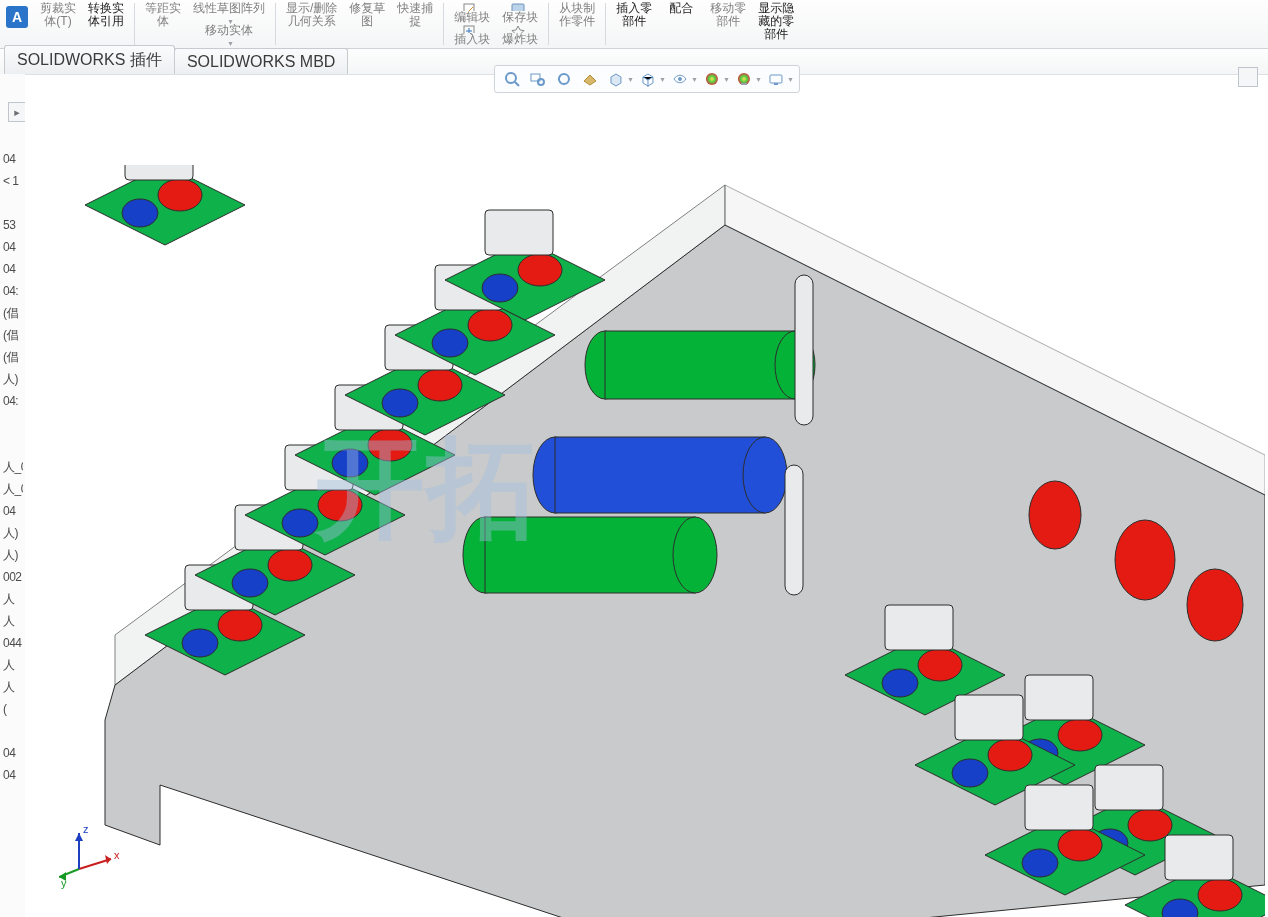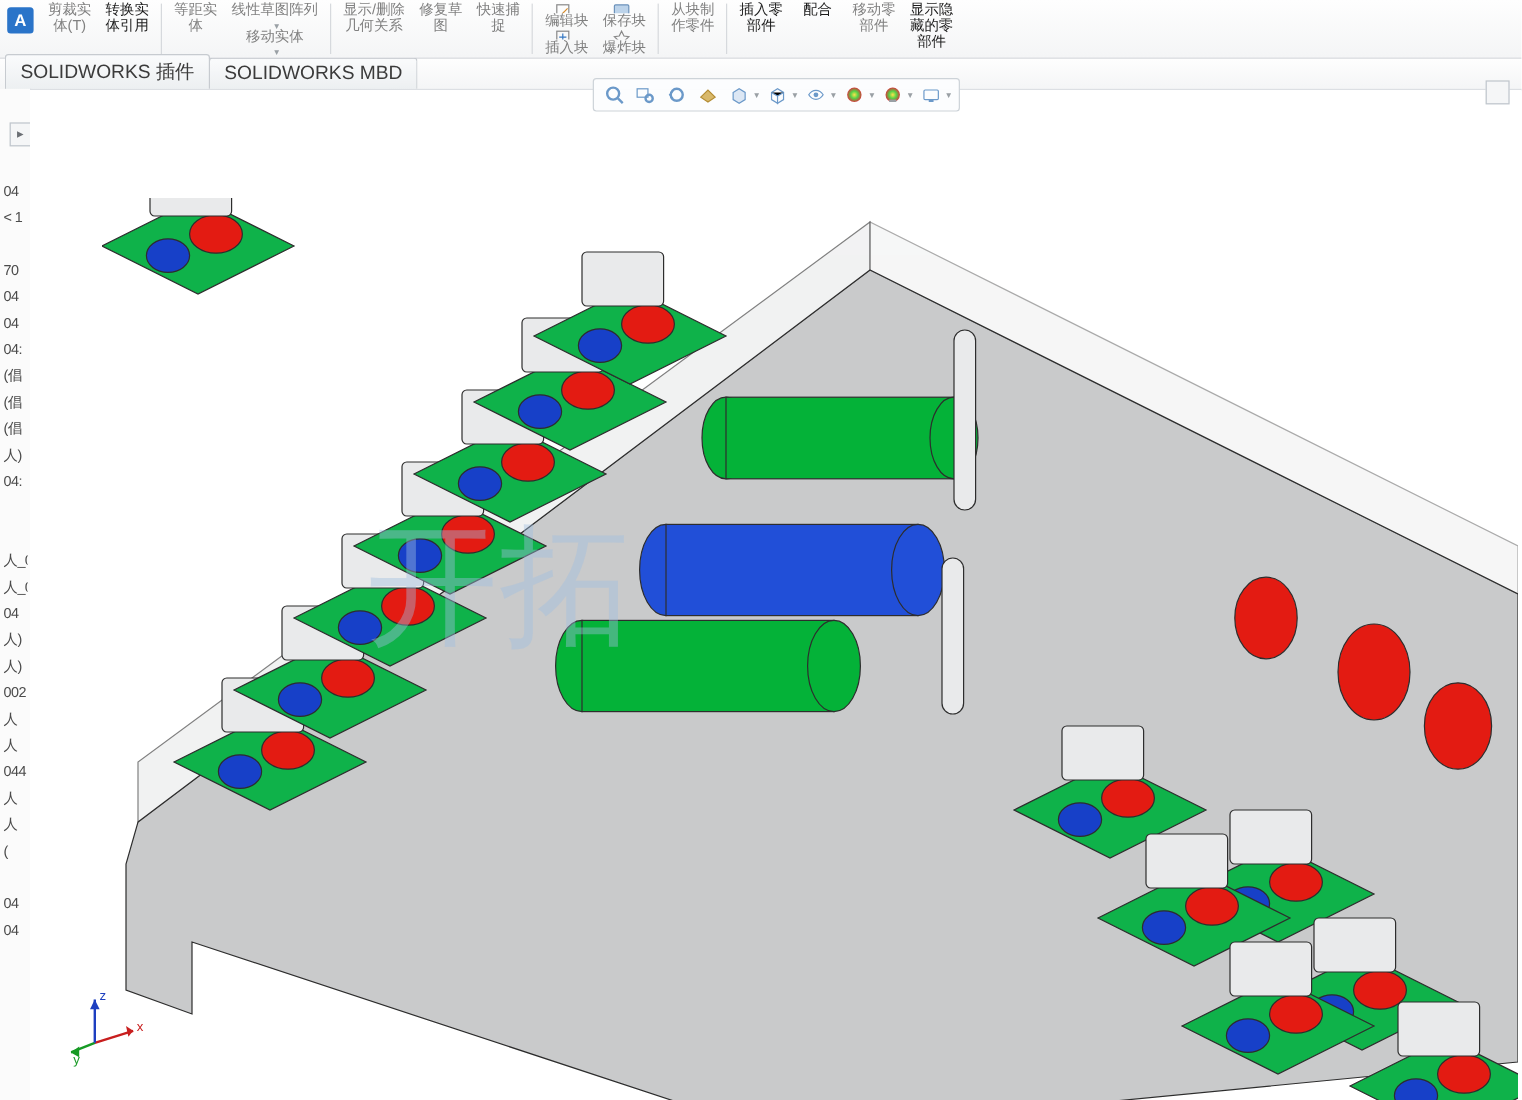--- a/index.html
+++ b/index.html
@@ -28,21 +28,21 @@
   .scene{position:absolute;inset:0;overflow:hidden}
   .floor{position:absolute;left:60px;top:90px;width:1180px;height:780px}
   .wall{fill:#c9cacb;stroke:#2d2d2d;stroke-width:1}
   .pad{fill:#0fb24a;stroke:#2d2d2d;stroke-width:1}
   .pump-red{fill:#e31b12;stroke:#2d2d2d;stroke-width:1}
   .pump-blue{fill:#1740c8;stroke:#2d2d2d;stroke-width:1}
   .tank-green{fill:#04b238;stroke:#2d2d2d;stroke-width:1}
   .tank-blue{fill:#214fd8;stroke:#2d2d2d;stroke-width:1}
   .metal{fill:#e9eaeb;stroke:#2d2d2d;stroke-width:1}
   .mini-panel{position:absolute;right:10px;top:-8px;width:18px;height:18px;border:1px solid #bfc5cb;background:#f5f6f7}
-  .watermark{position:absolute;left:280px;top:340px;font-size:110px;font-weight:400;color:rgba(160,190,225,.42);letter-spacing:2px;pointer-events:none}
+  .watermark{position:absolute;left:290px;top:340px;font-size:110px;font-weight:700;color:rgba(160,190,225,.42);letter-spacing:2px;pointer-events:none}
 </style>
 </head>
 <body>
 
 <div class="ribbon">
   <div class="blue-a">A</div>
 
   <div class="ribbon-btn big" style="white-space:pre">剪裁实
 体(T)</div>
   <div class="ribbon-btn big enabled" style="white-space:pre">转换实
@@ -131,21 +131,21 @@
   <div class="tab">SOLIDWORKS 插件</div>
   <div class="tab">SOLIDWORKS MBD</div>
 </div>
 
 <div class="side-strip">
   <div class="side-toggle">▸</div>
   <div class="listicons" id="side-list">
       <div>04</div>
       <div>&lt; 1</div>
       <div></div>
-      <div>70</div>
+      <div>53</div>
       <div>04</div>
       <div>04</div>
       <div>04:</div>
       <div>(倡</div>
       <div>(倡</div>
       <div>(倡</div>
       <div>人)</div>
       <div>04:</div>
       <div></div>
       <div></div>

